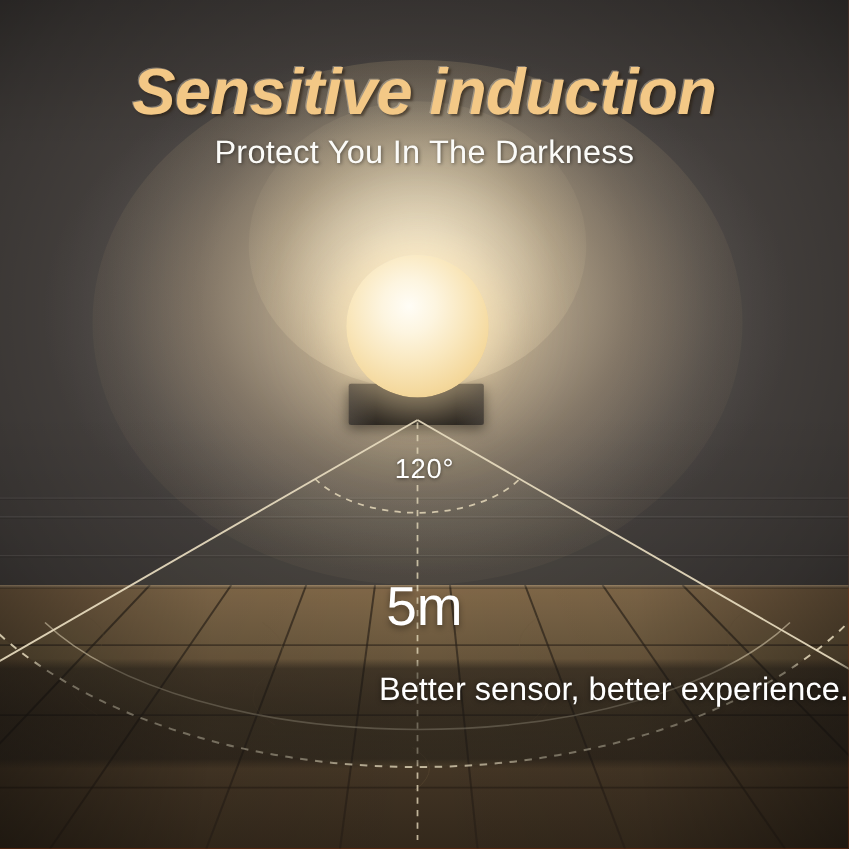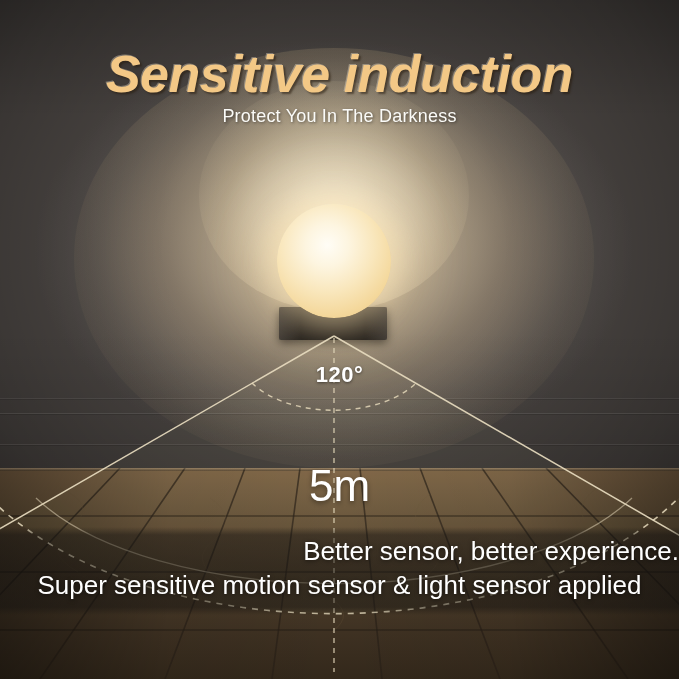--- a/index.html
+++ b/index.html
@@ -104,31 +104,31 @@
     font-style:italic;
     letter-spacing:-0.5px;
     color:#f3c886;
     text-shadow:2px 2px 2px rgba(40,28,12,0.55), -1px -1px 0 rgba(255,240,214,0.35);
     font-stretch:condensed;
     white-space:nowrap;
   }
   .subtitle{
     position:absolute; left:0; top:106px; width:679px;
     text-align:center;
-    font-size:18px;
+    font-size:26px;
     color:#fbfbf8;
     letter-spacing:0.2px;
     text-shadow:1px 1px 3px rgba(0,0,0,0.45);
     white-space:nowrap;
   }
   .angle-label{
     position:absolute; left:0; top:362px; width:679px;
     text-align:center;
     font-size:22px;
-    font-weight:bold;
+    font-weight:normal;
     color:#ffffff;
     letter-spacing:0.5px;
     text-shadow:0 1px 3px rgba(0,0,0,0.5);
   }
   .distance-label{
     position:absolute; left:0; top:461px; width:679px;
     text-align:center;
     font-size:44px;
     font-weight:400;
     color:#ffffff;
@@ -221,15 +221,14 @@
   </svg>
 
   <div class="title">Sensitive induction</div>
   <div class="subtitle">Protect You In The Darkness</div>
 
   <div class="angle-label">120°</div>
   <div class="distance-label">5m</div>
 
   <div class="caption-band"></div>
   <div class="caption-1">Better sensor, better experience.</div>
-  <div class="caption-2">Super sensitive motion sensor &amp; light sensor applied</div>
 
 </div>
 
 </body></html>

